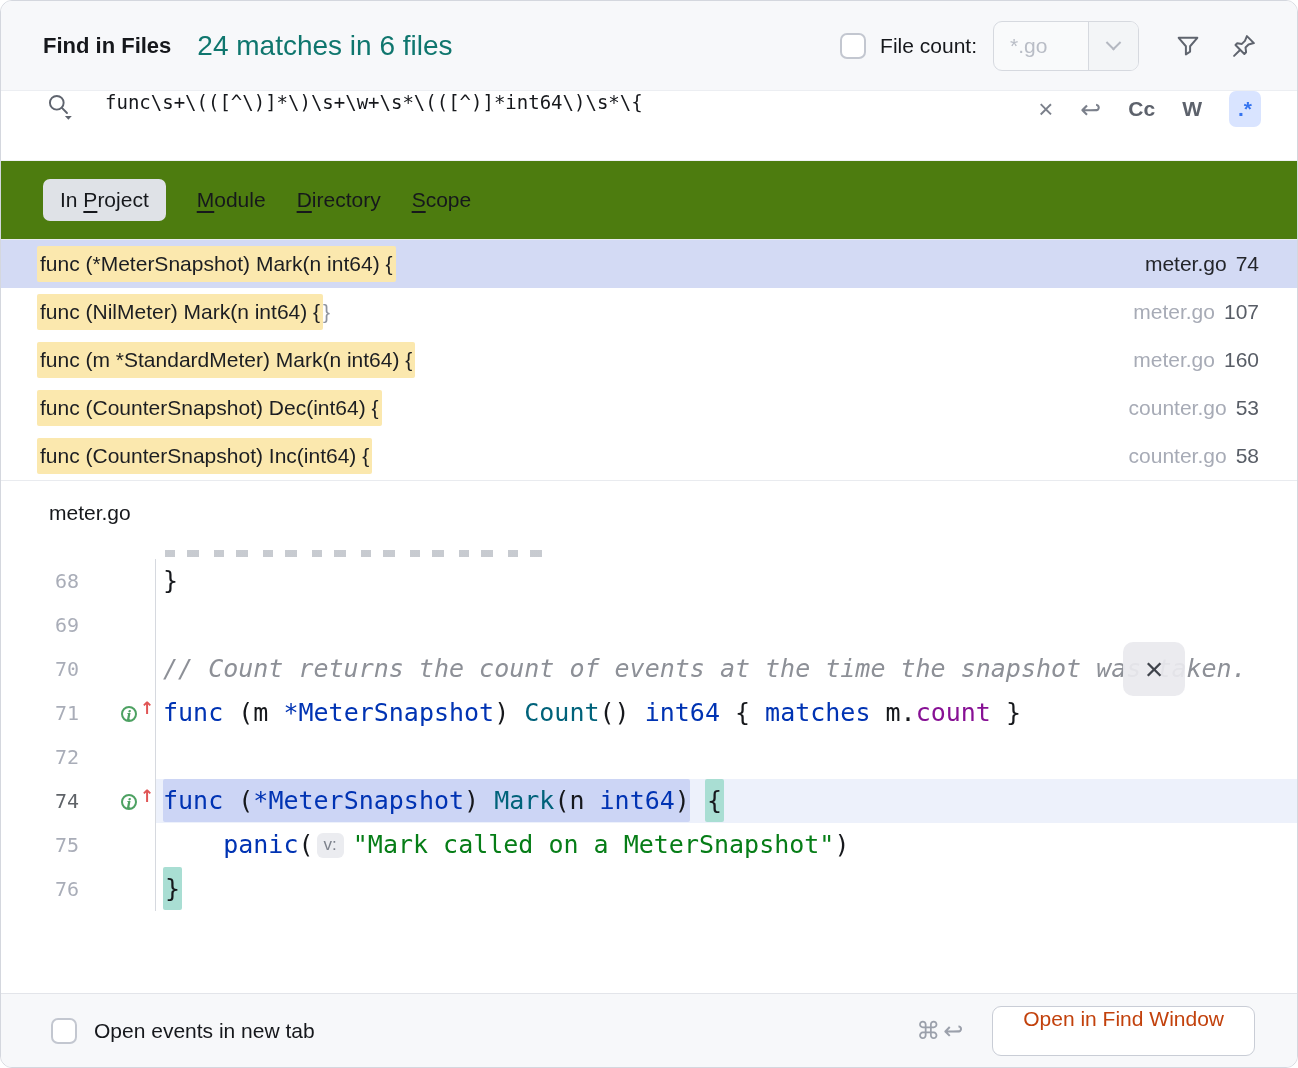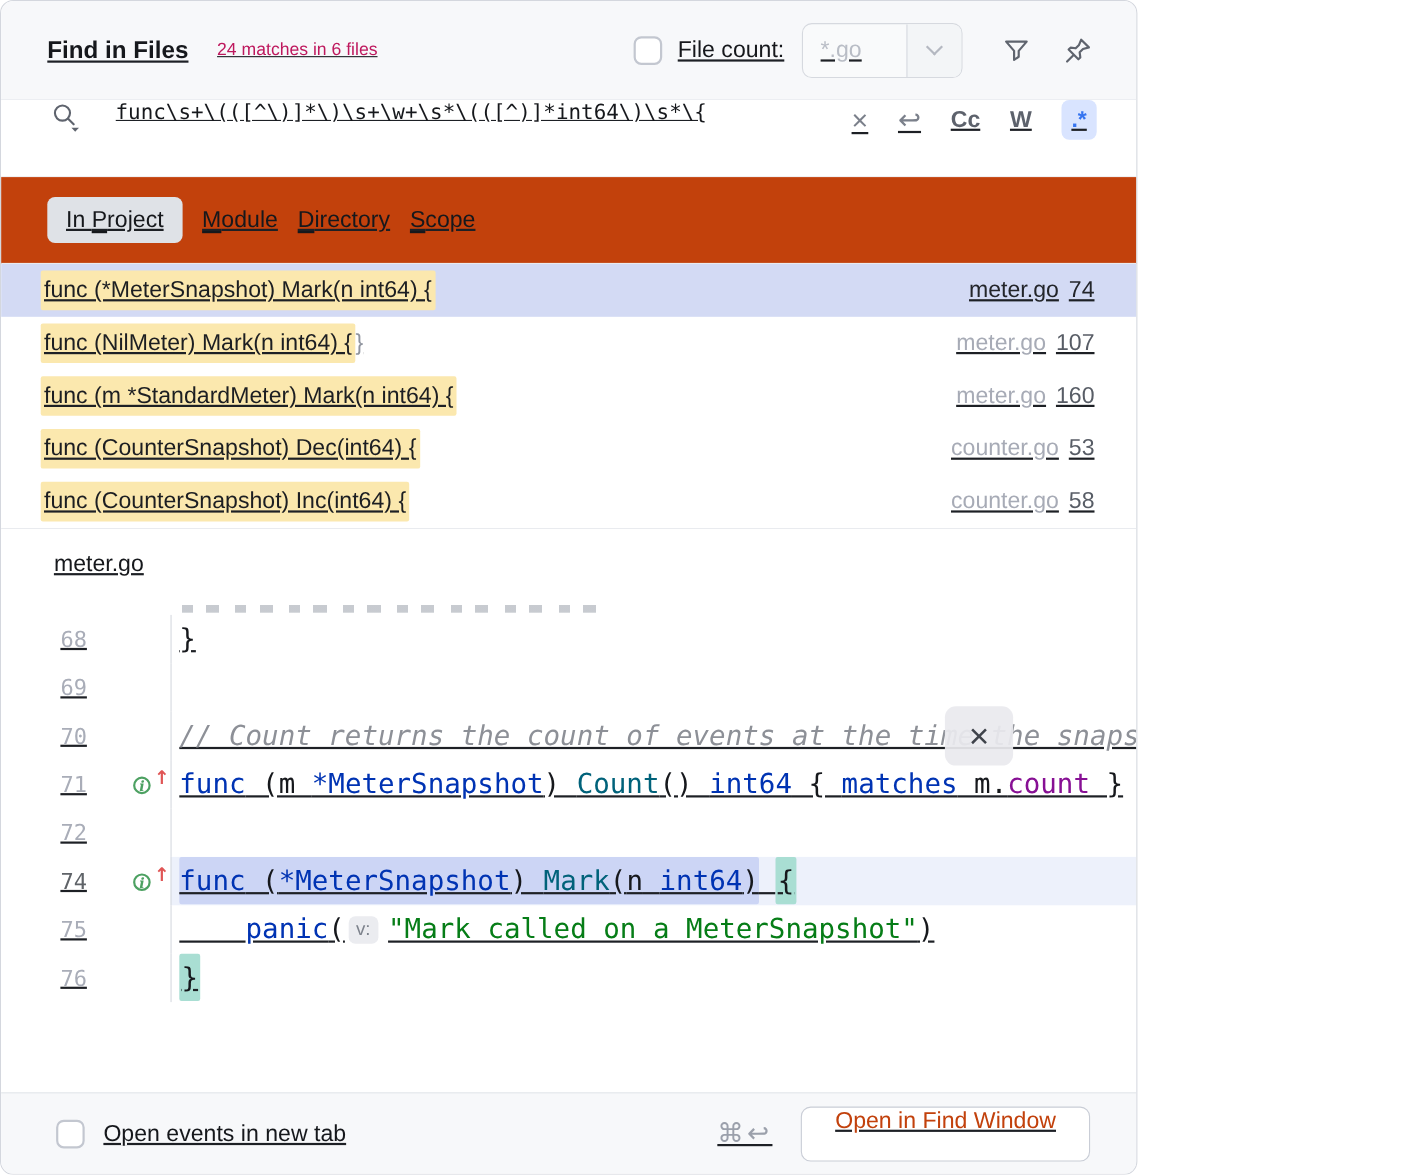--- a/index.html
+++ b/index.html
@@ -1,25 +1,25 @@
 <!DOCTYPE html>
 <html><head>
 <meta charset="utf-8">
 <style>
   * { margin:0; padding:0; box-sizing:border-box; }
   body { background:#fff; font-family:"Liberation Sans", sans-serif; }
   .window{
-    width:1034px; height:1068px; border:1px solid #d4d7de; border-radius:12px;
-    overflow:hidden; display:flex; flex-direction:column; background:#fff; color:#1d2025;text-decoration:underline;
+    width:1298px; height:1068px; border:1px solid #d4d7de; border-radius:12px;
+    overflow:hidden; display:flex; flex-direction:column; background:#fff; color:#1d2025;
   }
   
   .hdr{ flex:0 0 90px; background:#f7f8fa; display:flex; align-items:center;
         padding:0 38px 0 42px; border-bottom:1px solid #eceef2; }
   .hdr-title{ font-size:22px; font-weight:700; color:#16181c; }
-  .hdr-summary{ font-size:16px; color:#be185d; margin-left:26px; }
+  .hdr-summary{ font-size:28px; color:#0f766e; margin-left:26px; }
   .hdr-right{ margin-left:auto; display:flex; align-items:center; }
   .checkbox{ width:26px; height:26px; border:2px solid #c3c7d0; border-radius:7px; background:#fff; }
   .fm-label{ font-size:21px; color:#16181c; margin:0 16px 0 14px; }
   .combo{ display:flex; height:50px; border:1px solid #d6d9df; border-radius:9px;
           background:#f9fafb; overflow:hidden; }
   .combo-val{ width:94px; display:flex; align-items:center; padding-left:16px;
               color:#b9bdc6; font-size:21px; }
   .combo-btn{ width:50px; border-left:1px solid #d6d9df; display:flex; align-items:center;
               justify-content:center; background:#f3f5f7; }
   .chev{ width:11px; height:11px; border-right:2px solid #b4b8c1; border-bottom:2px solid #b4b8c1;
@@ -30,22 +30,22 @@
   .search{ flex:0 0 70px; display:flex; align-items:flex-start; padding:0 36px 0 44px;
            border-bottom:1px solid #f0f1f4; background:#fff; }
   .query{ flex:1; font-family:"DejaVu Sans Mono", monospace; font-size:19px; color:#16181c;
           margin-left:30px; white-space:pre; overflow:hidden; }
   .s-actions{ display:flex; align-items:center; gap:27px; margin-left:18px; }
   .icon-x{ font-size:26px; color:#7b808b; line-height:1; }
   .icon-ret{ font-size:25px; color:#7b808b; line-height:1; }
   .opt{ font-size:21px; color:#5d626c; font-weight:600; }
   .opt.regex{ background:#d9e4ff; color:#3574f0; border-radius:7px; padding:6px 9px; }
   
-  .tabs{ flex:0 0 79px; display:flex; align-items:center; gap:18px; padding:0 42px;
-         border-bottom:1px solid #e9ebef; background:#c2410c; font-size:21px; color:#16181c; }
+  .tabs{ flex:0 0 79px; display:flex; align-items:center; gap:31px; padding:0 42px;
+         border-bottom:1px solid #e9ebef; background:#4d7c0f; font-size:21px; color:#16181c; }
   .tab{ padding:9px 0; }
   .tab.selected{ background:#dfe2e7; border-radius:7px; padding:9px 17px; }
   .mn{ text-decoration:underline; text-underline-offset:4px; }
   
   .results{ flex:0 0 auto; border-bottom:1px solid #e9ebef; background:#fff; }
   .rrow{ height:48px; display:flex; align-items:center; padding:0 38px 0 36px; font-size:21px; }
   .rrow.selected{ background:#d3daf4; }
   .match{ background:#fbe8ae; padding:6px 3px; border-radius:2px; color:#1c1e22; white-space:pre; }
   .rest{ color:#8f949e; white-space:pre; }
   .finfo{ margin-left:auto; display:flex; gap:9px; align-items:baseline; }

